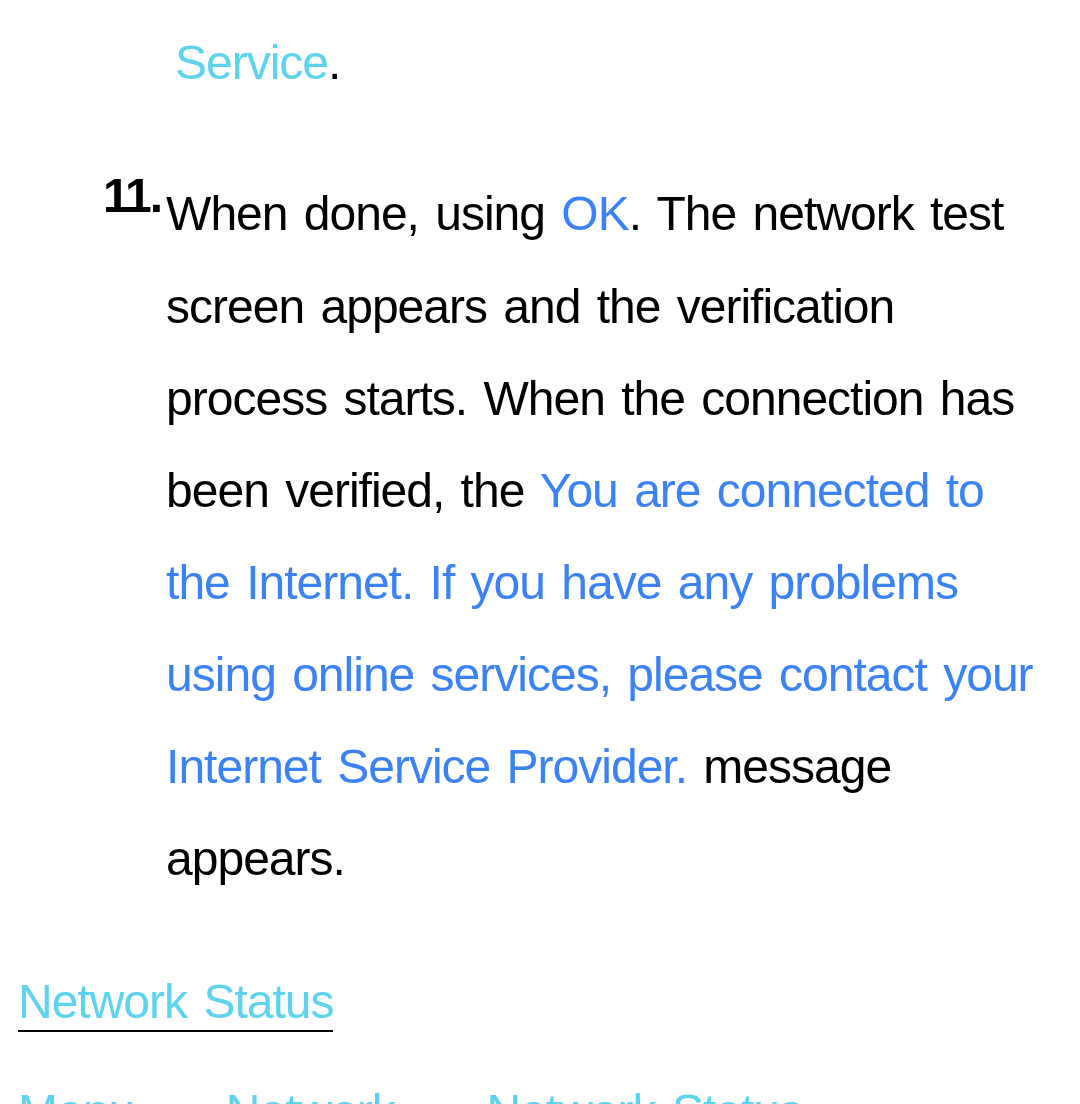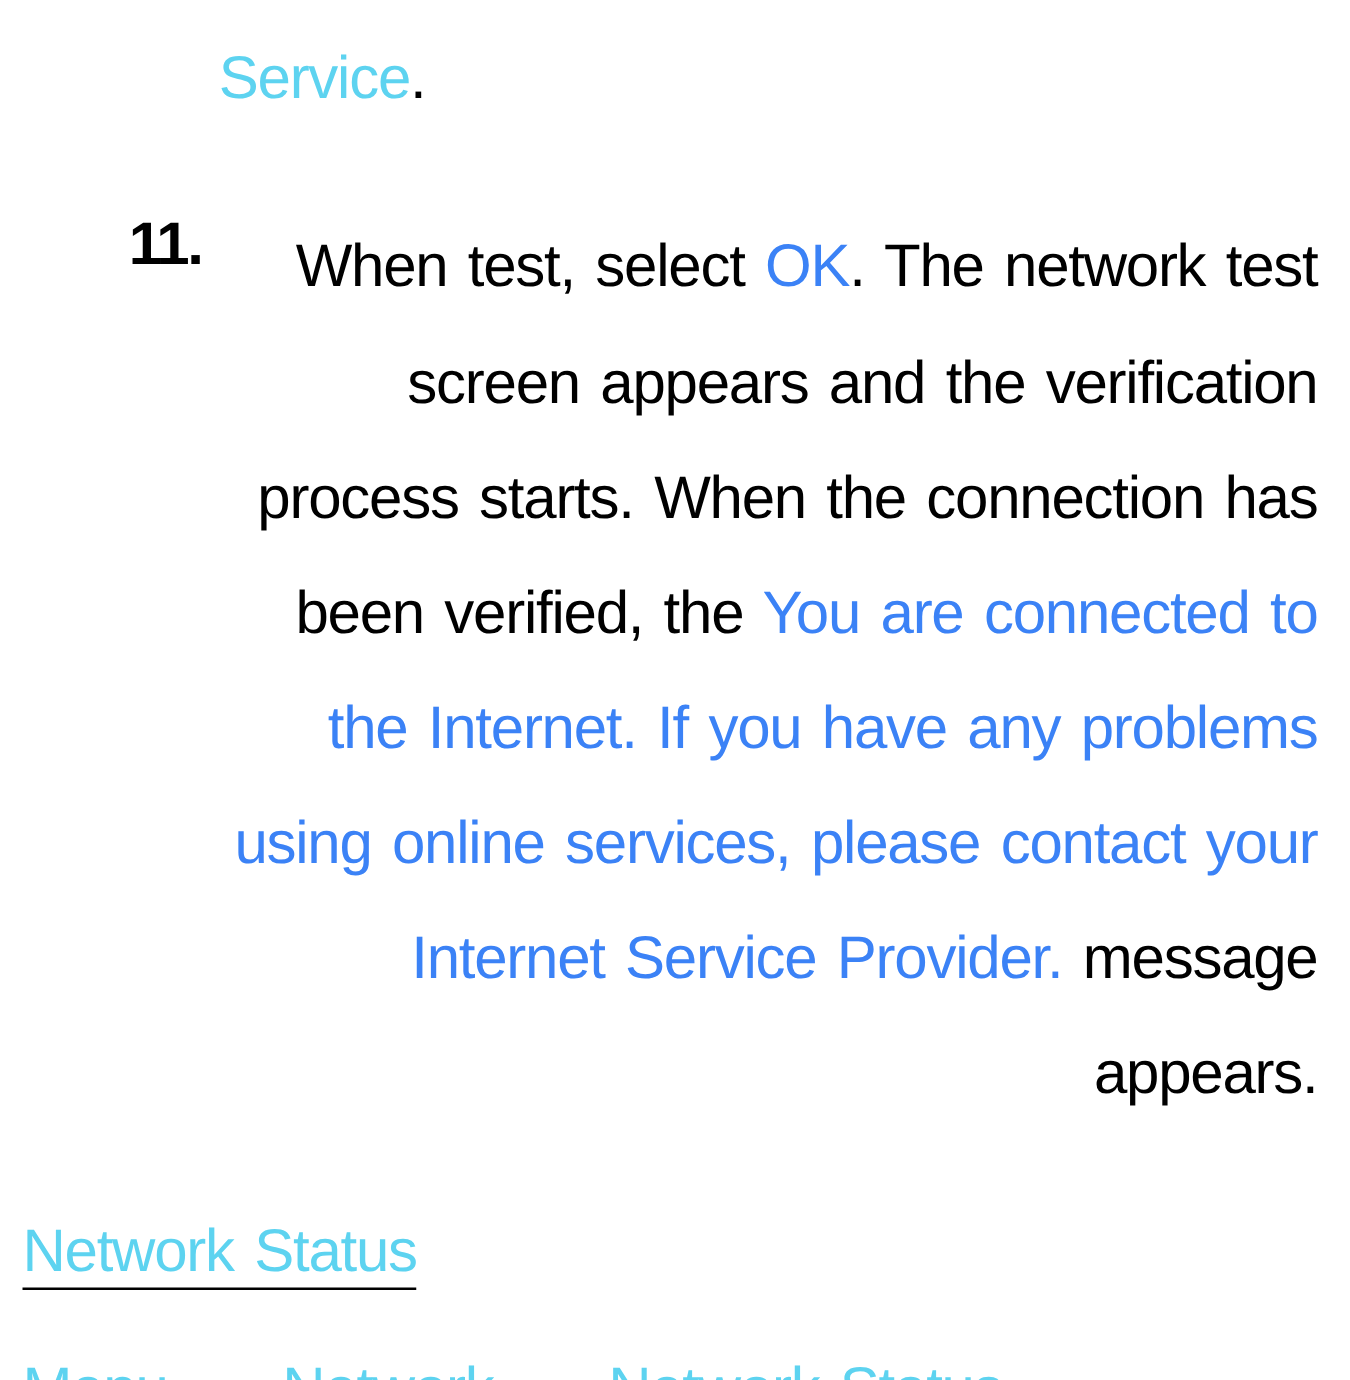--- a/index.html
+++ b/index.html
@@ -23,21 +23,20 @@
       line-height: 1.8;
       letter-spacing: -1px;
     }
     .server-fragment .period {
       color: #000000;
     }
     .step-container {
       display: flex;
       margin-top: 62px;
       padding-left: 85px;
-      text-align: right;
     }
     .step-number {
       font-size: 48px;
       font-weight: bold;
       color: #000000;
       flex-shrink: 0;
       letter-spacing: -2px;
     }
     .step-body {
       font-size: 48px;
@@ -78,21 +77,21 @@
 </head>
 <body>
 
 <div class="server-fragment">
   <span>Service</span><span class="period">.</span>
 </div>
 
 <div class="step-container">
   <div class="step-number">11.</div>
   <div class="step-body">
-    <span>When test, select </span><span class="highlight">OK</span><span>. The network test screen appears and the verification process starts. When the </span><span>connection has been verified, the </span><span class="highlight">You are connected to the Internet. If you have any problems using online services, please contact your Internet Service Provider.</span><span> message appears.</span>
+    <span>When done, using </span><span class="highlight">OK</span><span>. The network test screen appears and the verification process starts. When the </span><span>connection has been verified, the </span><span class="highlight">You are connected to the Internet. If you have any problems using online services, please contact your Internet Service Provider.</span><span> message appears.</span>
   </div>
 </div>
 
 <div>
   <span class="section-header">Network Status</span>
 </div>
 
 <div class="breadcrumb">
   <span class="breadcrumb-item">Menu</span>
   <span class="breadcrumb-arrow">→</span>

